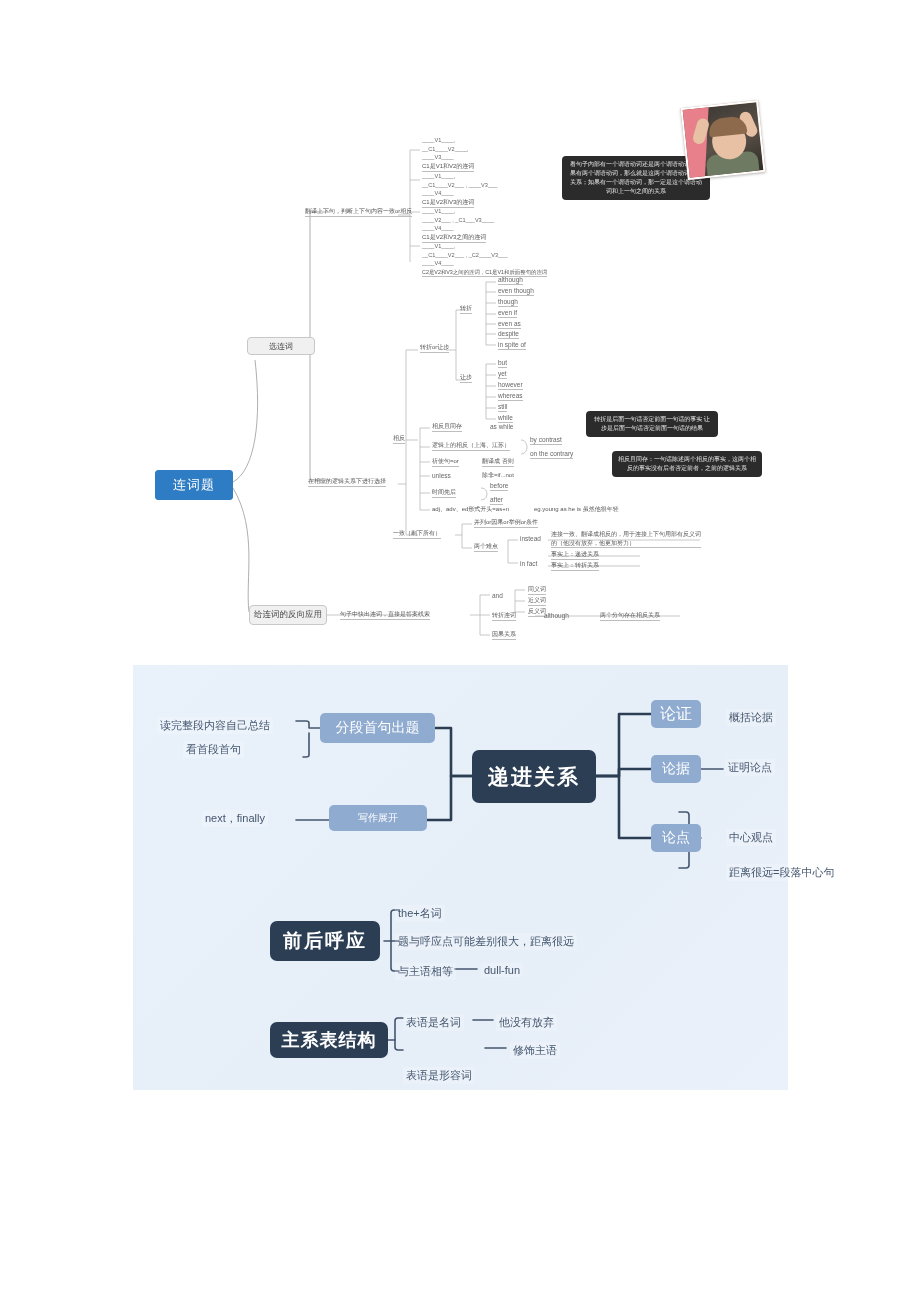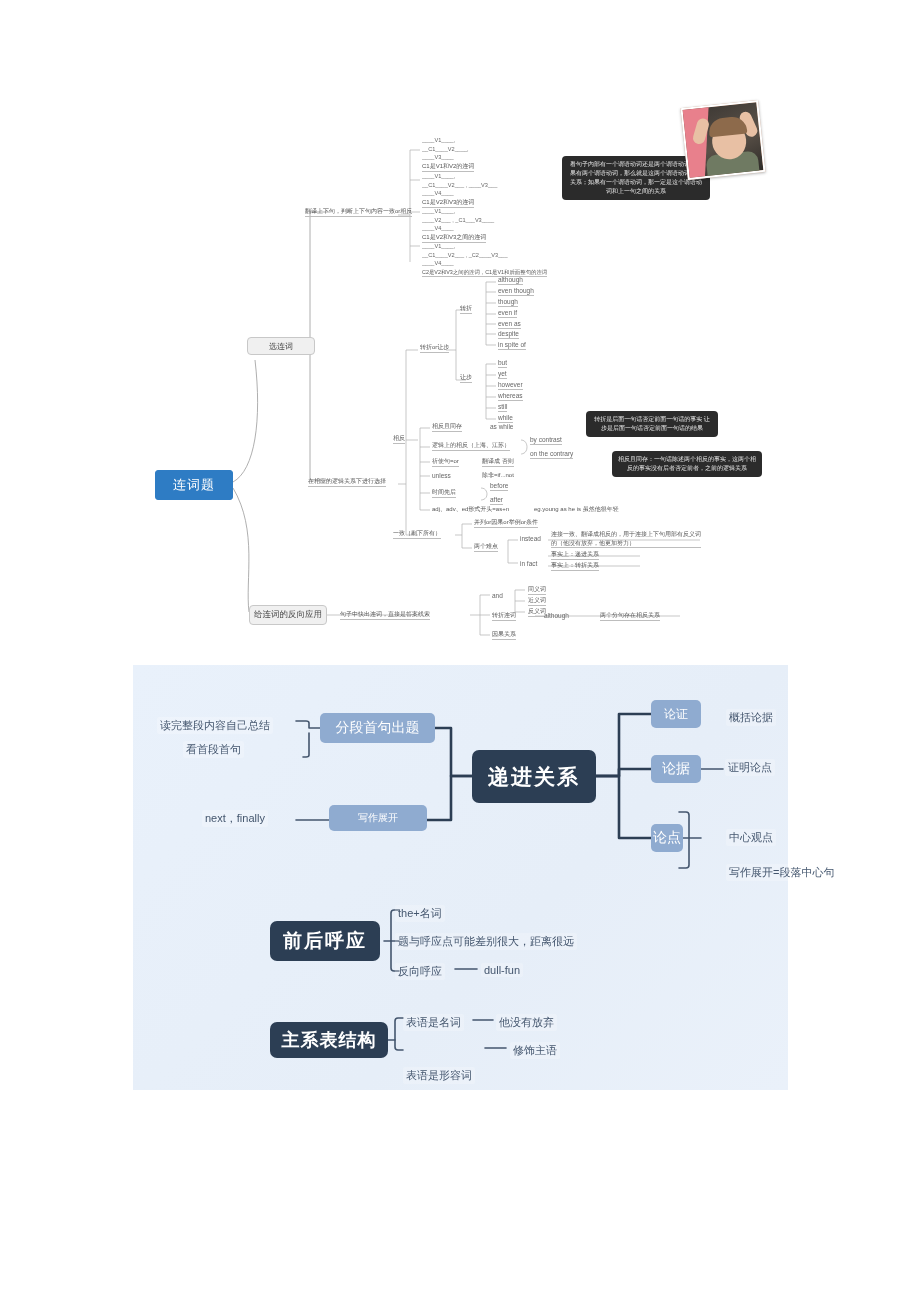--- a/index.html
+++ b/index.html
@@ -75,23 +75,23 @@
   }
   .n2{position:absolute;box-sizing:border-box;white-space:nowrap;display:flex;align-items:center;justify-content:center;}
   .dark{background:#2c3e54;color:#fff;border-radius:7px;font-weight:bold;}
   .mid{background:#8fabd0;color:#fff;border-radius:5px;}
   .txt{position:absolute;color:#44566e;font-size:11px;white-space:nowrap;background:rgba(255,255,255,.22);padding:1px 3px;border-radius:2px;}
 
   
   #n-zongfen{left:339px;top:85px;width:124px;height:53px;font-size:21px;letter-spacing:2px;}
   #n-fenduan{left:187px;top:48px;width:115px;height:30px;font-size:14px;}
   #n-xiezuo{left:196px;top:140px;width:98px;height:26px;font-size:10px;}
-  #n-lunzheng{left:518px;top:35px;width:50px;height:28px;font-size:12px;}
+  #n-lunzheng{left:518px;top:35px;width:50px;height:28px;font-size:16px;}
   #n-lunju{left:518px;top:90px;width:50px;height:28px;font-size:14px;}
-  #n-lundian{left:518px;top:159px;width:32px;height:28px;font-size:14px;}
+  #n-lundian{left:518px;top:159px;width:50px;height:28px;font-size:14px;}
   #n-qianhou{left:137px;top:256px;width:110px;height:40px;font-size:19px;letter-spacing:2px;}
   #n-zhuxi{left:137px;top:357px;width:118px;height:36px;font-size:18px;letter-spacing:1px;}
 
   #t-dwd{left:24px;top:52px;}
   #t-ksd{left:50px;top:76px;}
   #t-next{left:69px;top:145px;}
   #t-zhengming{left:592px;top:94px;}
   #t-gaikuo{left:593px;top:44px;}
   #t-zhongxin{left:593px;top:164px;}
   #t-meiduan{left:593px;top:199px;}
@@ -329,24 +329,24 @@
     <div class="n2 mid" id="n-lundian">论点</div>
     <div class="n2 dark" id="n-qianhou">前后呼应</div>
     <div class="n2 dark" id="n-zhuxi">主系表结构</div>
 
     <div class="txt" id="t-dwd">读完整段内容自己总结</div>
     <div class="txt" id="t-ksd">看首段首句</div>
     <div class="txt" id="t-next">next，finally</div>
     <div class="txt" id="t-zhengming">证明论点</div>
     <div class="txt" id="t-gaikuo">概括论据</div>
     <div class="txt" id="t-zhongxin">中心观点</div>
-    <div class="txt" id="t-meiduan">写作展开=段落中心句</div>
+    <div class="txt" id="t-meiduan">距离很远=段落中心句</div>
     <div class="txt" id="t-the">the+名词</div>
     <div class="txt" id="t-ti">题与呼应点可能差别很大，距离很远</div>
-    <div class="txt" id="t-fanxiang">反向呼应</div>
+    <div class="txt" id="t-fanxiang">与主语相等</div>
     <div class="txt" id="t-dullfun">dull-fun</div>
     <div class="txt" id="t-biaoyu1">表语是名词</div>
     <div class="txt" id="t-yuzhuyu">他没有放弃</div>
     <div class="txt" id="t-biaoyu2">表语是形容词</div>
     <div class="txt" id="t-xiushi">修饰主语</div>
   </div>
 
 </div>
 
 </body></html>

